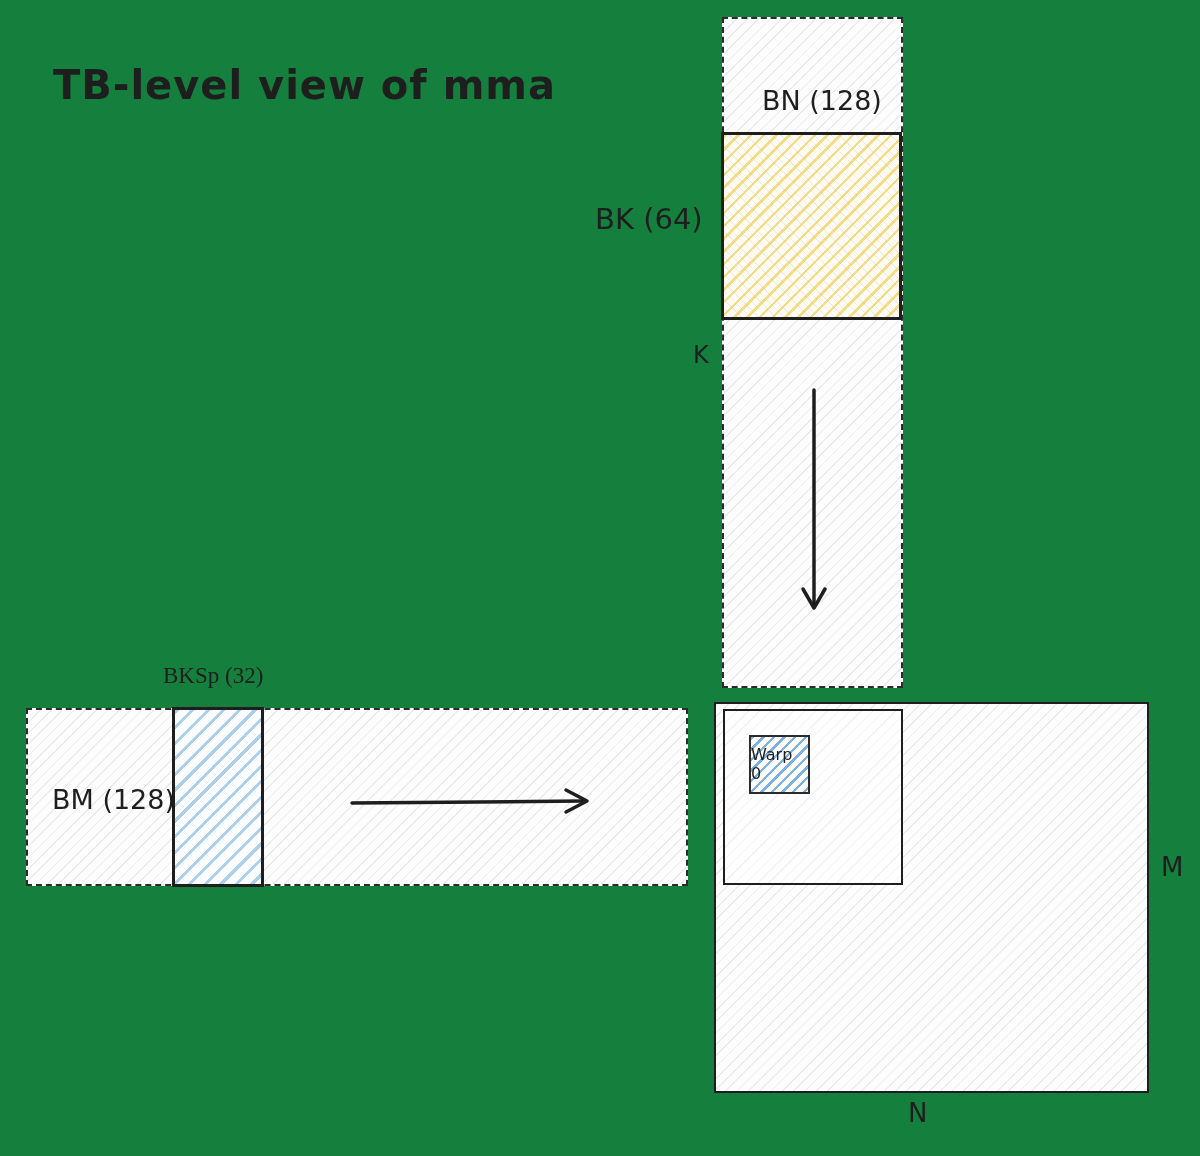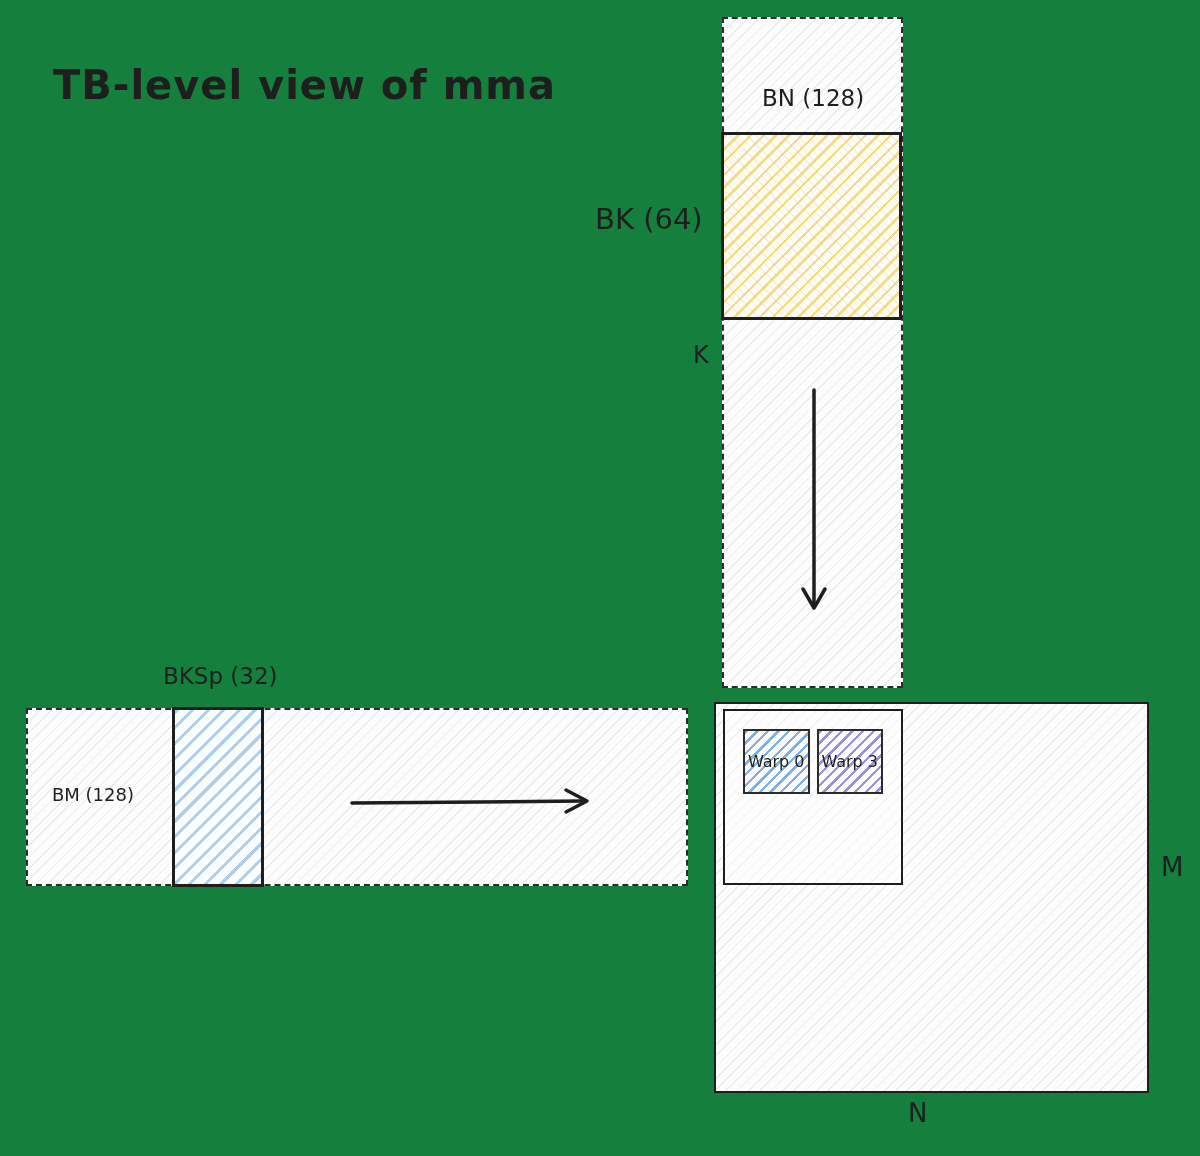--- a/index.html
+++ b/index.html
@@ -32,21 +32,21 @@
   }
 
   .dashed-box {
     position: absolute;
     border: 2.5px dashed #2b2b2b;
     box-sizing: border-box;
   }
 
   
   .b-strip { left: 722px; top: 17px; width: 181px; height: 671px; }
-  .bn-label { left: 762px; top: 85px; font-size: 23px; }
+  .bn-label { left: 762px; top: 85px; font-size: 27px; }
 
   
   .yellow-sq {
     position: absolute;
     left: 721px; top: 132px; width: 181px; height: 188px;
     box-sizing: border-box;
     border: 3px solid #1e1e1e;
     background-color: #fffdf4;
     background-image:
       repeating-linear-gradient(135deg,
@@ -54,22 +54,22 @@
         transparent 2.5px, transparent 9px),
       repeating-linear-gradient(45deg,
         rgba(160,168,180,0.16) 0px, rgba(160,168,180,0.16) 1px,
         transparent 1px, transparent 6px);
   }
   .bk-label { left: 595px; top: 202px; font-size: 29px; }
   .k-label  { left: 693px; top: 341px; font-size: 24px; }
 
   
   .a-strip { left: 26px; top: 708px; width: 662px; height: 178px; }
-  .bksp-label { left: 163px; top: 663px; font-size: 23px; }
-  .bm-label { left: 52px; top: 784px; font-size: 18px; }
+  .bksp-label { left: 163px; top: 663px; font-size: 23px; font-family: Liberation Serif, serif; }
+  .bm-label { left: 52px; top: 784px; font-size: 27px; }
 
   .blue-rect {
     position: absolute;
     left: 172px; top: 707px; width: 92px; height: 180px;
     box-sizing: border-box;
     border: 3px solid #1e1e1e;
     background-color: #fbfdff;
     background-image: repeating-linear-gradient(135deg,
       rgba(94,162,218,0.5) 0px, rgba(94,162,218,0.5) 3px,
       transparent 3px, transparent 11px);
@@ -91,21 +91,21 @@
     box-sizing: border-box;
     border: 2.5px solid #1e1e1e;
     background-color: #fefefe;
     background-image: repeating-linear-gradient(135deg,
       rgba(145,155,170,0.12) 0px, rgba(145,155,170,0.12) 1px,
       transparent 1px, transparent 8px);
     display: grid;
     grid-template-columns: 1fr 1fr;
     grid-template-rows: 1fr 1fr;
     gap: 7px;
-    padding: 18px;
+    padding: 24px;
   }
 
   .warp-tile {
     position: relative;
     box-sizing: border-box;
     border: 2px solid #2b2b2b;
     background-color: #ffffff;
     background-image: repeating-linear-gradient(135deg,
       var(--hc, #9bb) 0px, var(--hc, #9bb) 2.5px,
       transparent 2.5px, transparent 7.5px);
@@ -148,21 +148,18 @@
   <svg class="arrow" style="left:348px; top:784px;" width="248" height="36" viewBox="0 0 248 36">
     <line x1="4" y1="19" x2="234" y2="17" stroke="#1e1e1e" stroke-width="3.5" stroke-linecap="round"></line>
     <path d="M218 6 L239 17 L218 28" fill="none" stroke="#1e1e1e" stroke-width="3.5" stroke-linecap="round" stroke-linejoin="round"></path>
   </svg>
 
   <div class="c-tile hatch-gray">
     <div class="warp-group">
       <div class="warp-tile" style="--hc: #7fb1e0;">
         <span class="warp-label">Warp 0</span>
       </div>
-      <div class="warp-tile" style="--hc: #9e93db;">
-        <span class="warp-label">Warp 3</span>
-      </div>
     </div>
   </div>
   <div class="label m-label">M</div>
   <div class="label n-label">N</div>
 
 </div>
 
 </body></html>

